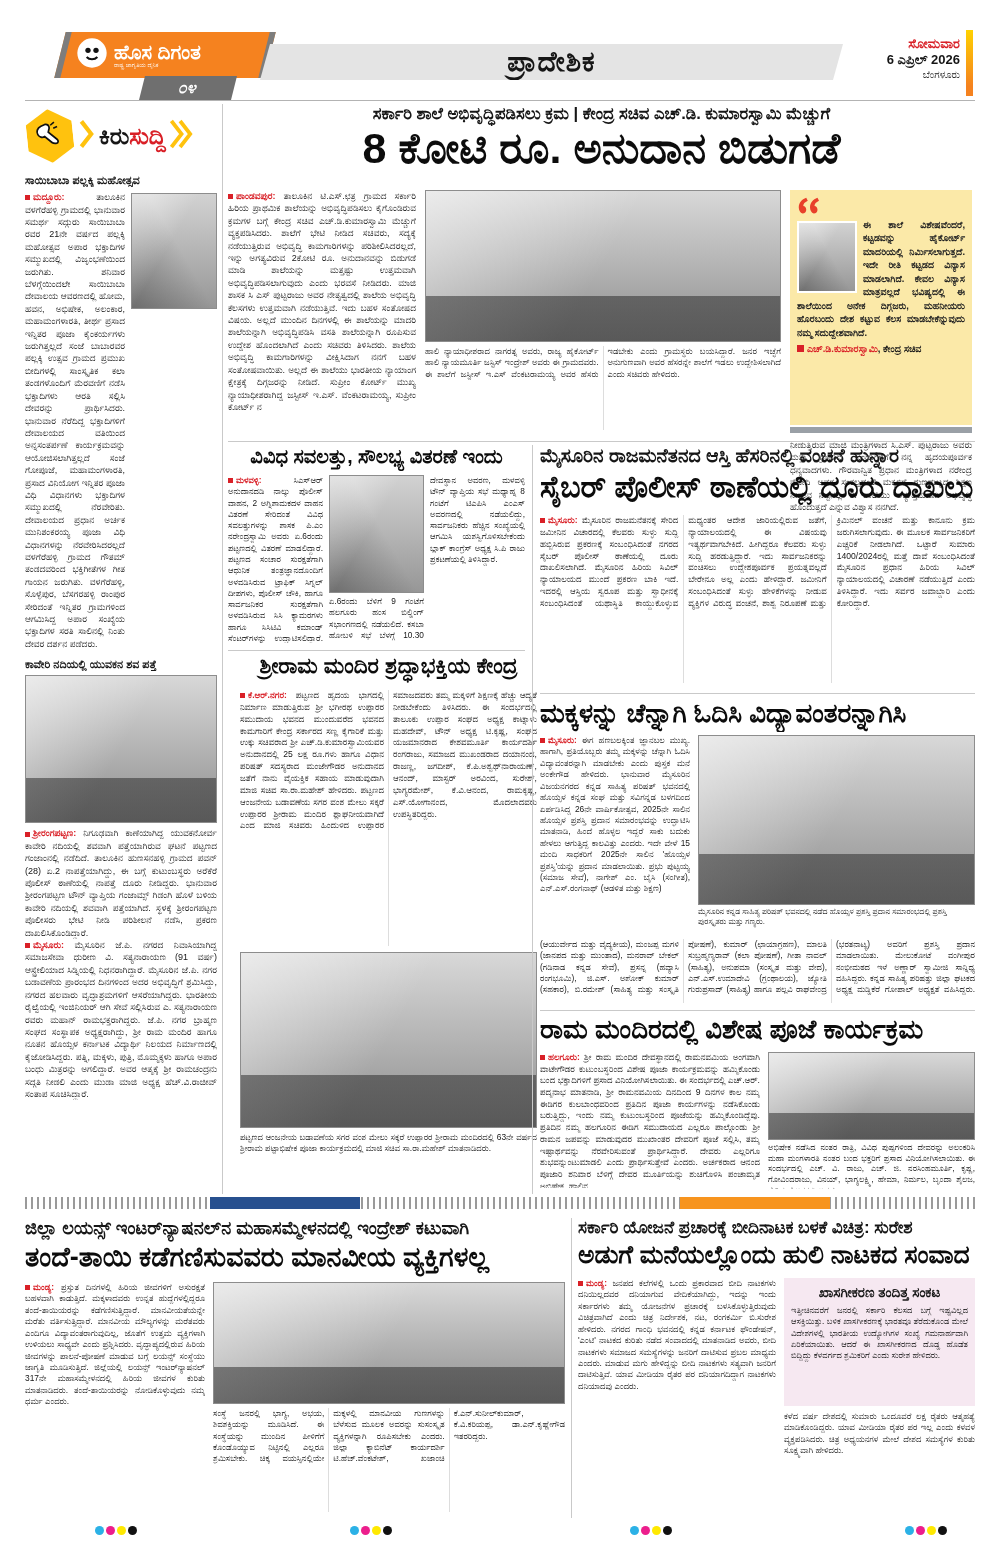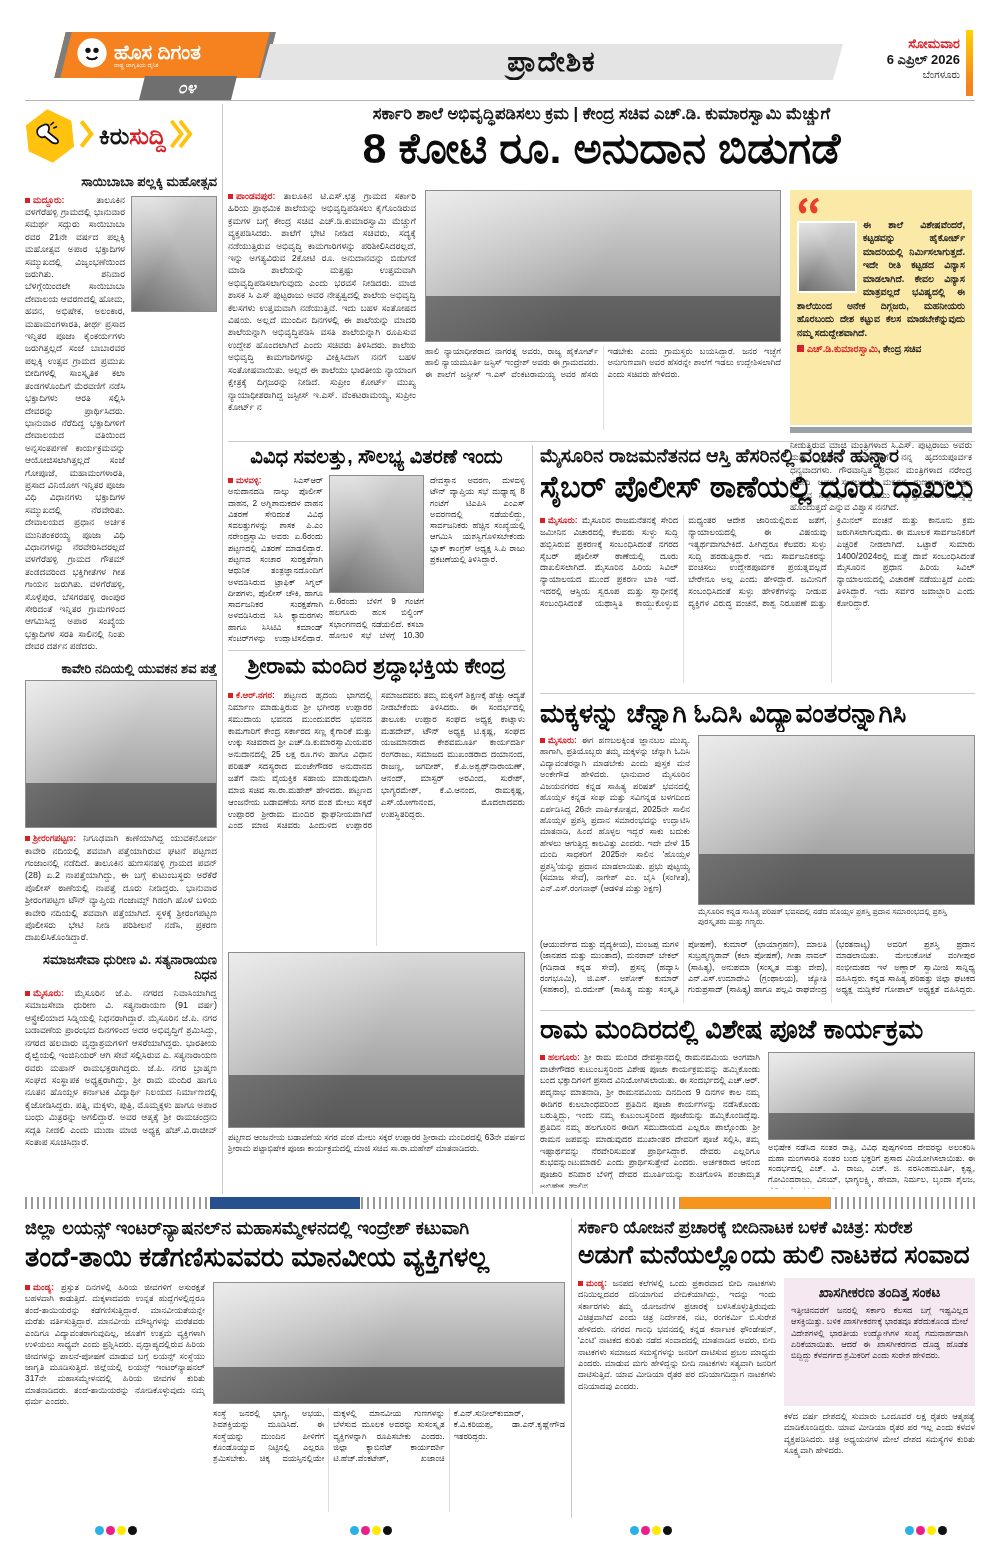--- a/index.html
+++ b/index.html
@@ -43,21 +43,21 @@
   .vline{position:absolute;width:1px;background:#c9c9c9;}
   .hline{position:absolute;border-top:1px solid #c9c9c9;}
   
   #sidebar{position:absolute;left:25px;top:106px;width:192px;height:1088px;overflow:hidden;}
   .brand{display:flex;align-items:center;gap:4px;height:60px;}
   .hex{width:50px;height:54px;background:#FFC20E;flex:0 0 auto;transform:rotate(-6deg);
        clip-path:polygon(50% 0,96% 26%,96% 74%,50% 100%,4% 74%,4% 26%);
        display:flex;align-items:center;justify-content:center;}
   .brand-title{font-size:23px;font-weight:900;white-space:nowrap;}
   .brand-red{color:#D92027;}
-  .sb-h{font-size:13px;font-weight:900;text-align:right;line-height:1.2;margin:8px 0 4px;overflow:hidden;}
+  .sb-h{font-size:11px;font-weight:900;text-align:left;line-height:1.2;margin:8px 0 4px;overflow:hidden;}
   .sb-img1{float:right;width:86px;height:116px;margin:2px 0 2px 6px;}
   .sb-photo2{width:100%;height:148px;margin:4px 0;}
   
   #lead{position:absolute;left:228px;top:104px;width:747px;height:336px;}
   .lead-kicker{font-size:16.5px;font-weight:900;text-align:center;height:22px;overflow:hidden;}
   .lead-head{font-size:43px;font-weight:900;text-align:center;height:60px;line-height:1.05;overflow:hidden;}
   .lead-row{display:flex;gap:9px;margin-top:4px;}
   .lead-c1{width:188px;height:246px;}
   .lead-c2{width:356px;}
   .lead-photo{width:356px;height:152px;}
@@ -77,21 +77,21 @@
   .fac-row{display:flex;gap:6px;margin-top:4px;}
   .fac-c{width:95px;height:168px;font-size:8.3px;line-height:1.36;overflow:hidden;text-align:justify;}
   .fac-mid{width:95px;}
   .fac-port{width:95px;height:118px;margin-bottom:3px;}
   #cyber{position:absolute;left:540px;top:445px;width:435px;height:244px;}
   .cyb-kick{font-size:19px;font-weight:900;height:25px;overflow:hidden;}
   .cyb-head{font-size:30px;font-weight:700;height:40px;overflow:hidden;}
   .cyb-body{margin-top:5px;column-count:3;column-gap:10px;column-rule:1px solid #ddd;
             font-size:8.6px;line-height:1.38;height:168px;overflow:hidden;text-align:justify;}
   
-  #rama{position:absolute;left:228px;top:654px;width:297px;height:540px;}
+  #rama{position:absolute;left:240px;top:654px;width:297px;height:540px;}
   .rama-h{font-size:21.5px;font-weight:900;text-align:center;height:32px;overflow:hidden;}
   .rama-body{margin-top:4px;column-count:2;column-gap:9px;column-rule:1px solid #ddd;
              font-size:8.6px;line-height:1.38;height:256px;overflow:hidden;text-align:justify;}
   .rama-photo{width:297px;height:176px;margin-top:6px;}
   .rama-cap{margin-top:4px;height:50px;}
   
   #children{position:absolute;left:540px;top:698px;width:435px;height:310px;}
   .chl-h{font-size:26px;font-weight:900;height:34px;overflow:hidden;}
   .chl-row{display:flex;gap:8px;margin-top:3px;}
   .chl-txt{width:150px;height:200px;font-size:8.4px;line-height:1.36;overflow:hidden;text-align:justify;}
@@ -202,21 +202,20 @@
       </div>
     </div>
 
     <div>
       <div class="sb-h">ಕಾವೇರಿ ನದಿಯಲ್ಲಿ ಯುವಕನ ಶವ ಪತ್ತೆ</div>
       <div class="photo crowd sb-photo2"></div>
       <div class="body-txt just"><span class="dl">ಶ್ರೀರಂಗಪಟ್ಟಣ:</span> <span>ನಿಗೂಢವಾಗಿ ಕಾಣೆಯಾಗಿದ್ದ ಯುವಕನೋರ್ವ ಕಾವೇರಿ ನದಿಯಲ್ಲಿ ಶವವಾಗಿ ಪತ್ತೆಯಾಗಿರುವ ಘಟನೆ ಪಟ್ಟಣದ ಗಂಜಾಂನಲ್ಲಿ ನಡೆದಿದೆ. ತಾಲೂಕಿನ ಹುಣಸನಹಳ್ಳಿ ಗ್ರಾಮದ ಪವನ್ (28) ಏ.2 ನಾಪತ್ತೆಯಾಗಿದ್ದು, ಈ ಬಗ್ಗೆ ಕುಟುಂಬಸ್ಥರು ಅರೆಕೆರೆ ಪೊಲೀಸ್ ಠಾಣೆಯಲ್ಲಿ ನಾಪತ್ತೆ ದೂರು ನೀಡಿದ್ದರು. ಭಾನುವಾರ ಶ್ರೀರಂಗಪಟ್ಟಣ ಟೌನ್ ವ್ಯಾಪ್ತಿಯ ಗಂಜಾಮ್ಸ್ ಗಿಡಂಗಿ ಹೊಳೆ ಬಳಿಯ ಕಾವೇರಿ ನದಿಯಲ್ಲಿ ಶವವಾಗಿ ಪತ್ತೆಯಾಗಿದೆ. ಸ್ಥಳಕ್ಕೆ ಶ್ರೀರಂಗಪಟ್ಟಣ ಪೊಲೀಸರು ಭೇಟಿ ನೀಡಿ ಪರಿಶೀಲನೆ ನಡೆಸಿ, ಪ್ರಕರಣ ದಾಖಲಿಸಿಕೊಂಡಿದ್ದಾರೆ.</span></div>
     </div>
 
     <div>
-      <div class="sb-h">ಸಮಾಜಸೇವಾ ಧುರೀಣ ವಿ. ಸತ್ಯನಾರಾಯಣ ನಿಧನ</div>
       <div class="body-txt just"><span class="dl">ಮೈಸೂರು:</span> <span>ಮೈಸೂರಿನ ಜೆ.ಪಿ. ನಗರದ ನಿವಾಸಿಯಾಗಿದ್ದ ಸಮಾಜಸೇವಾ ಧುರೀಣ ವಿ. ಸತ್ಯನಾರಾಯಣ (91 ವರ್ಷ) ಆಸ್ಟ್ರೇಲಿಯಾದ ಸಿಡ್ನಿಯಲ್ಲಿ ನಿಧನರಾಗಿದ್ದಾರೆ. ಮೈಸೂರಿನ ಜೆ.ಪಿ. ನಗರ ಬಡಾವಣೆಯ ಪ್ರಾರಂಭದ ದಿನಗಳಿಂದ ಅದರ ಅಭಿವೃದ್ಧಿಗೆ ಶ್ರಮಿಸಿದ್ದು, ನಗರದ ಹಲವಾರು ವೃದ್ಧಾಶ್ರಮಗಳಿಗೆ ಆಸರೆಯಾಗಿದ್ದರು. ಭಾರತೀಯ ರೈಲ್ವೆಯಲ್ಲಿ ಇಂಜಿನಿಯರ್ ಆಗಿ ಸೇವೆ ಸಲ್ಲಿಸಿರುವ ಎ. ಸತ್ಯನಾರಾಯಣ ರವರು ಮಹಾನ್ ರಾಮಭಕ್ತರಾಗಿದ್ದರು. ಜೆ.ಪಿ. ನಗರ ಬ್ರಾಹ್ಮಣ ಸಂಘದ ಸಂಸ್ಥಾಪಕ ಅಧ್ಯಕ್ಷರಾಗಿದ್ದು, ಶ್ರೀ ರಾಮ ಮಂದಿರ ಹಾಗೂ ನೂತನ ಹೊಯ್ಸಳ ಕರ್ನಾಟಕ ವಿದ್ಯಾರ್ಥಿ ನಿಲಯದ ನಿರ್ಮಾಣದಲ್ಲಿ ಕೈಜೋಡಿಸಿದ್ದರು. ಪತ್ನಿ, ಮಕ್ಕಳು, ಪುತ್ರಿ, ಮೊಮ್ಮಕ್ಕಳು ಹಾಗೂ ಅಪಾರ ಬಂಧು ಮಿತ್ರರನ್ನು ಅಗಲಿದ್ದಾರೆ. ಅವರ ಆತ್ಮಕ್ಕೆ ಶ್ರೀ ರಾಮಚಂದ್ರನು ಸದ್ಗತಿ ನೀಡಲಿ ಎಂದು ಮುಡಾ ಮಾಜಿ ಅಧ್ಯಕ್ಷ ಹೆಚ್.ವಿ.ರಾಜೀವ್ ಸಂತಾಪ ಸೂಚಿಸಿದ್ದಾರೆ.</span></div>
     </div>
   </div>
 
   <div id="lead">
     <div class="lead-kicker">ಸರ್ಕಾರಿ ಶಾಲೆ ಅಭಿವೃದ್ಧಿಪಡಿಸಲು ಕ್ರಮ | ಕೇಂದ್ರ ಸಚಿವ ಎಚ್.ಡಿ. ಕುಮಾರಸ್ವಾಮಿ ಮೆಚ್ಚುಗೆ</div>
     <div class="lead-head hl">8 ಕೋಟಿ ರೂ. ಅನುದಾನ ಬಿಡುಗಡೆ</div>
     <div class="lead-row">
       <div class="lead-c1 body-txt just"><span class="dl">ಪಾಂಡವಪುರ:</span> <span>ತಾಲೂಕಿನ ಟಿ.ಎಸ್.ಛತ್ರ ಗ್ರಾಮದ ಸರ್ಕಾರಿ ಹಿರಿಯ ಪ್ರಾಥಮಿಕ ಶಾಲೆಯನ್ನು ಅಭಿವೃದ್ಧಿಪಡಿಸಲು ಕೈಗೊಂಡಿರುವ ಕ್ರಮಗಳ ಬಗ್ಗೆ ಕೇಂದ್ರ ಸಚಿವ ಎಚ್.ಡಿ.ಕುಮಾರಸ್ವಾಮಿ ಮೆಚ್ಚುಗೆ ವ್ಯಕ್ತಪಡಿಸಿದರು. ಶಾಲೆಗೆ ಭೇಟಿ ನೀಡಿದ ಸಚಿವರು, ಸದ್ಯಕ್ಕೆ ನಡೆಯುತ್ತಿರುವ ಅಭಿವೃದ್ಧಿ ಕಾಮಗಾರಿಗಳನ್ನು ಪರಿಶೀಲಿಸಿದರಲ್ಲದೆ, ಇನ್ನು ಅಗತ್ಯವಿರುವ 2ಕೋಟಿ ರೂ. ಅನುದಾನವನ್ನು ಬಿಡುಗಡೆ ಮಾಡಿ ಶಾಲೆಯನ್ನು ಮತ್ತಷ್ಟು ಉತ್ತಮವಾಗಿ ಅಭಿವೃದ್ಧಿಪಡಿಸಲಾಗುವುದು ಎಂದು ಭರವಸೆ ನೀಡಿದರು. ಮಾಜಿ ಶಾಸಕ ಸಿ ಎಸ್ ಪುಟ್ಟರಾಜು ಅವರ ನೇತೃತ್ವದಲ್ಲಿ ಶಾಲೆಯ ಅಭಿವೃದ್ಧಿ ಕೆಲಸಗಳು ಉತ್ತಮವಾಗಿ ನಡೆಯುತ್ತಿವೆ. ಇದು ಬಹಳ ಸಂತೋಷದ ವಿಷಯ. ಅಲ್ಲದೆ ಮುಂದಿನ ದಿನಗಳಲ್ಲಿ ಈ ಶಾಲೆಯನ್ನು ಮಾದರಿ ಶಾಲೆಯನ್ನಾಗಿ ಅಭಿವೃದ್ಧಿಪಡಿಸಿ ವಸತಿ ಶಾಲೆಯನ್ನಾಗಿ ರೂಪಿಸುವ ಉದ್ದೇಶ ಹೊಂದಲಾಗಿದೆ ಎಂದು ಸಚಿವರು ತಿಳಿಸಿದರು. ಶಾಲೆಯ ಅಭಿವೃದ್ಧಿ ಕಾಮಗಾರಿಗಳನ್ನು ವೀಕ್ಷಿಸಿದಾಗ ನನಗೆ ಬಹಳ ಸಂತೋಷವಾಯಿತು. ಅಲ್ಲದೆ ಈ ಶಾಲೆಯು ಭಾರತೀಯ ನ್ಯಾಯಾಂಗ ಕ್ಷೇತ್ರಕ್ಕೆ ದಿಗ್ಗಜರನ್ನು ನೀಡಿದೆ. ಸುಪ್ರೀಂ ಕೋರ್ಟ್ ಮುಖ್ಯ ನ್ಯಾಯಾಧೀಶರಾಗಿದ್ದ ಜಸ್ಟೀಸ್ ಇ.ಎಸ್. ವೆಂಕಟರಾಮಯ್ಯ, ಸುಪ್ರೀಂ ಕೋರ್ಟ್ ನ</span></div>
       <div class="lead-c2">

